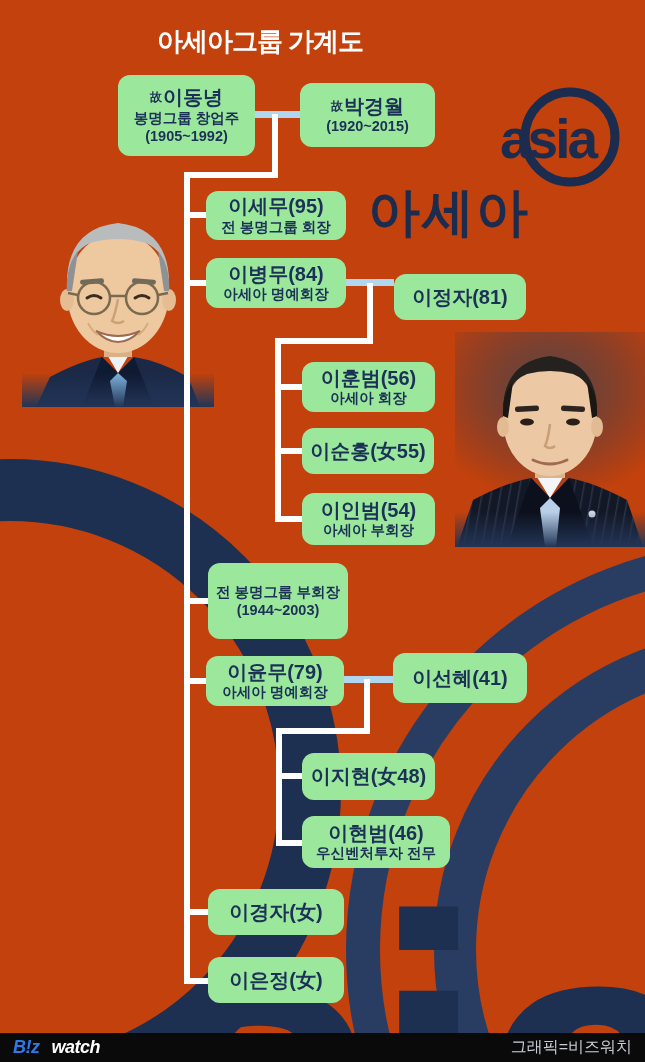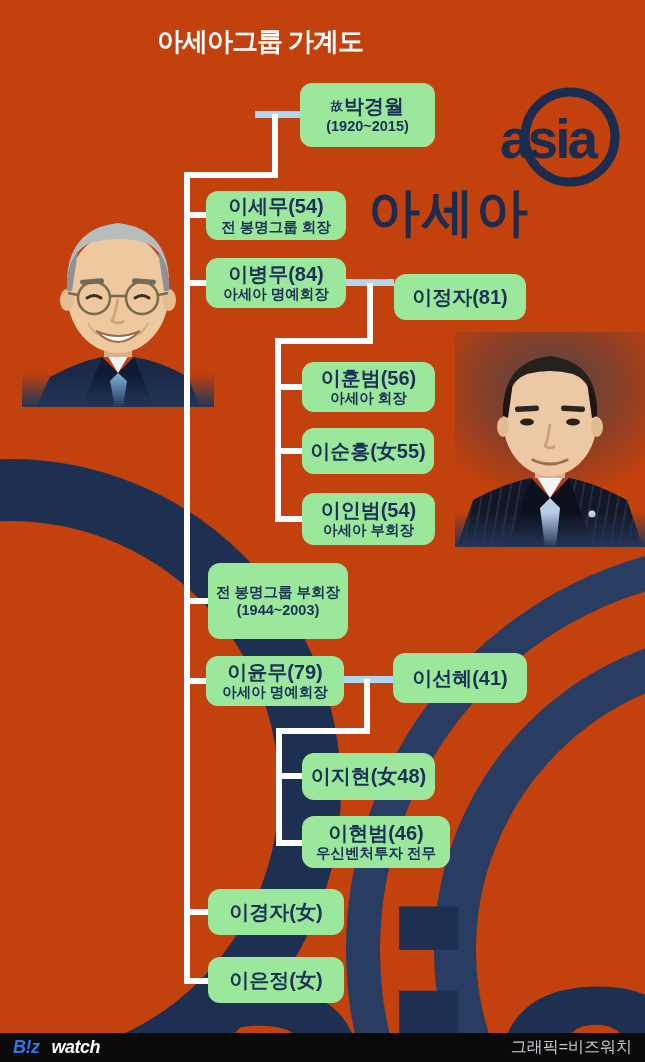--- a/index.html
+++ b/index.html
@@ -178,28 +178,33 @@
   <div class="tline" style="left:275px;top:384px;width:27px;height:6px"></div>
   <div class="tline" style="left:275px;top:448px;width:27px;height:6px"></div>
   <div class="tline" style="left:275px;top:516px;width:27px;height:6px"></div>
 
   <div class="tline" style="left:364px;top:679px;width:6px;height:55px"></div>
   <div class="tline" style="left:276px;top:728px;width:94px;height:6px"></div>
   <div class="tline" style="left:276px;top:728px;width:6px;height:118px"></div>
   <div class="tline" style="left:276px;top:773px;width:26px;height:6px"></div>
   <div class="tline" style="left:276px;top:840px;width:26px;height:6px"></div>
 
+  <div class="node" style="left:118px;top:75px;width:137px;height:81px">
+    <div class="nm"><span class="pfx">故</span><span>이동녕</span></div>
+    <div class="sub">봉명그룹 창업주</div>
+    <div class="sub">(1905~1992)</div>
+  </div>
 
   <div class="node" style="left:300px;top:83px;width:135px;height:64px">
     <div class="nm"><span class="pfx">故</span><span>박경월</span></div>
     <div class="sub">(1920~2015)</div>
   </div>
 
   <div class="node" style="left:206px;top:191px;width:140px;height:49px">
-    <div class="nm">이세무(54)</div>
+    <div class="nm">이세무(95)</div>
     <div class="sub">전 봉명그룹 회장</div>
   </div>
 
   <div class="node" style="left:206px;top:258px;width:140px;height:50px">
     <div class="nm">이병무(84)</div>
     <div class="sub">아세아 명예회장</div>
   </div>
 
   <div class="node" style="left:394px;top:274px;width:132px;height:46px">
     <div class="nm">이정자(81)</div>

